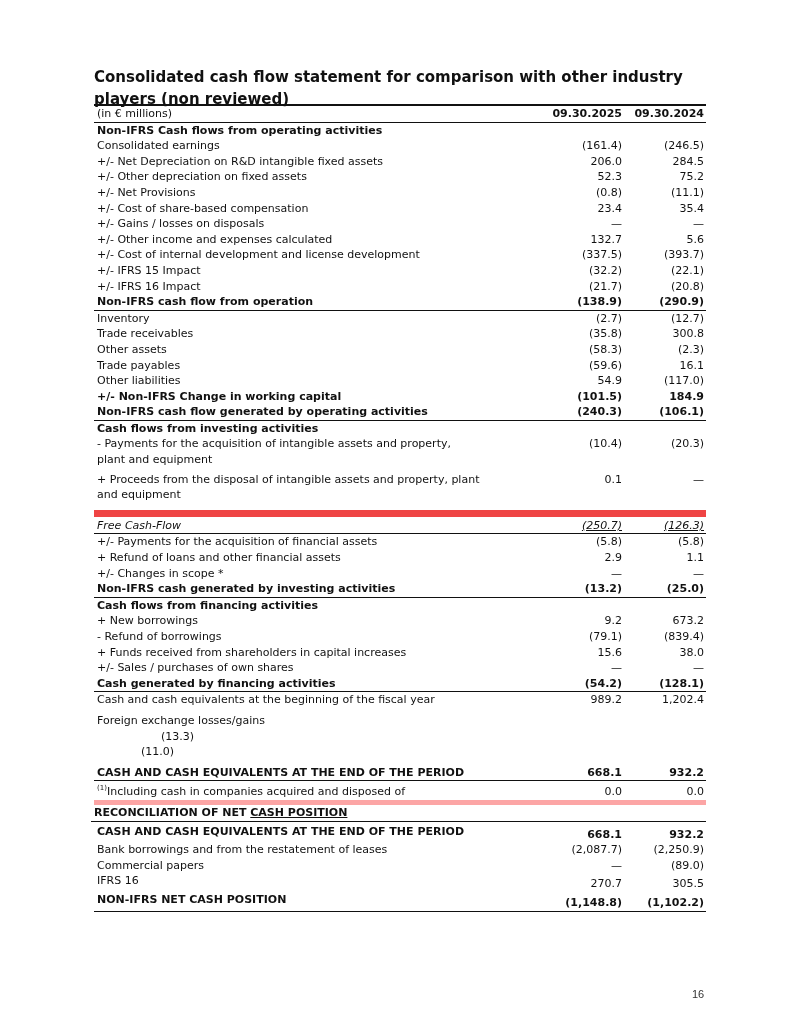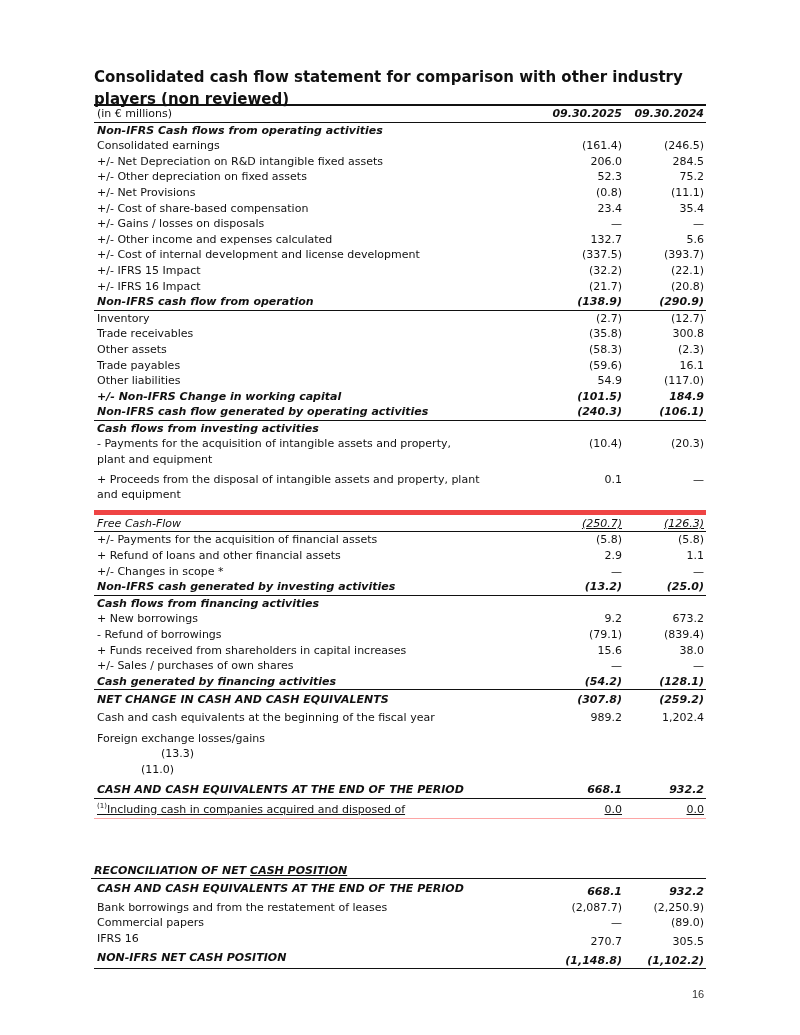--- a/index.html
+++ b/index.html
@@ -3,24 +3,24 @@
   <meta charset="utf-8">
   <style>
     html, body { margin: 0; padding: 0; background: #ffffff; }
     body { width: 800px; height: 1035px; position: relative; font-family: "DejaVu Sans", sans-serif; color: #111; }
     .title { position: absolute; left: 94px; top: 66px; width: 620px; font-family: "DejaVu Sans", sans-serif; font-weight: bold; font-size: 15px; line-height: 22px; color: #111; }
     .table { position: absolute; left: 94px; top: 104px; width: 612px; font-size: 11px; }
     .row { display: flex; align-items: flex-start; line-height: 15.6px; }
     .row .label { flex: 1; padding-left: 3px; }
     .row .v1 { width: 100px; text-align: right; padding-right: 2px; }
     .row .v2 { width: 80px; text-align: right; padding-right: 2px; }
-    .bold { font-weight: bold; font-style: italic; }
+    .bold { font-weight: bold; }
     .italic { font-style: italic; }
     .bot-thick { border-bottom: 1.5px solid #111; }
-    .bot-thin { border-bottom: 5px solid #ef4444; }
+    .bot-thin { border-bottom: 7px solid #ef4444; }
     .hdr { border-top: 2px solid #111; border-bottom: 1px solid #111; }
     .multiline .label { line-height: 15.6px; }
     .u { text-decoration: underline; }
     .sup { font-size: 7px; vertical-align: super; }
     .page-num { position: absolute; left: 692px; top: 988px; font-family: "Liberation Sans", sans-serif; font-size: 11px; color: #333; }
   </style>
 </head>
 <body>
 
 <div class="title">Consolidated cash flow statement for comparison with other industry players (non reviewed)</div>
@@ -196,47 +196,42 @@
         <span class="v1">—</span>
         <span class="v2">—</span>
       </div>
   </div>
   <div class="row bold bot-thick">
     <span class="label">Cash generated by financing activities</span>
       <span class="v1">(54.2)</span>
       <span class="v2">(128.1)</span>
   </div>
 
-  <div class="row bold" style="padding-top:2px;padding-bottom:2px;">
-    <span class="label">NET CHANGE IN CASH AND CASH EQUIVALENTS</span>
-      <span class="v1">(307.8)</span>
-      <span class="v2">(259.2)</span>
-  </div>
   <div class="row" style="padding-bottom:5px;">
     <span class="label">Cash and cash equivalents at the beginning of the fiscal year</span>
       <span class="v1">989.2</span>
       <span class="v2">1,202.4</span>
   </div>
   <div class="row" style="padding-bottom:5px;flex-direction:column;">
     <span class="label">Foreign exchange losses/gains</span>
       <span class="v1">(13.3)</span>
       <span class="v2">(11.0)</span>
   </div>
   <div class="row bold bot-thick">
     <span class="label">CASH AND CASH EQUIVALENTS AT THE END OF THE PERIOD</span>
       <span class="v1">668.1</span>
       <span class="v2">932.2</span>
   </div>
-  <div class="row" style="border-bottom:1px solid #fca5a5;text-decoration:underline;">
+  <div class="row" style="border-bottom:5px solid #fca5a5;">
     <span class="label"><span class="sup">(1)</span><span>Including cash in companies acquired and disposed of</span></span>
       <span class="v1" style="padding-top:3px;">0.0</span>
       <span class="v2" style="padding-top:3px;">0.0</span>
   </div>
 
-  <div class="row bold bot-thick" style="margin-left:-3px;margin-top:44px;">
+  <div class="row bold bot-thick" style="margin-left:-3px;">
     <span class="label"><span>RECONCILIATION OF NET </span><span class="u">CASH POSITION</span></span>
   </div>
   <div class="row bold" style="padding-top:2px;">
     <span class="label">CASH AND CASH EQUIVALENTS AT THE END OF THE PERIOD</span>
       <span class="v1" style="padding-top:3px;">668.1</span>
       <span class="v2" style="padding-top:3px;">932.2</span>
   </div>
   <div>
     <div class="row">
         <span class="label">Bank borrowings and from the restatement of leases</span>

